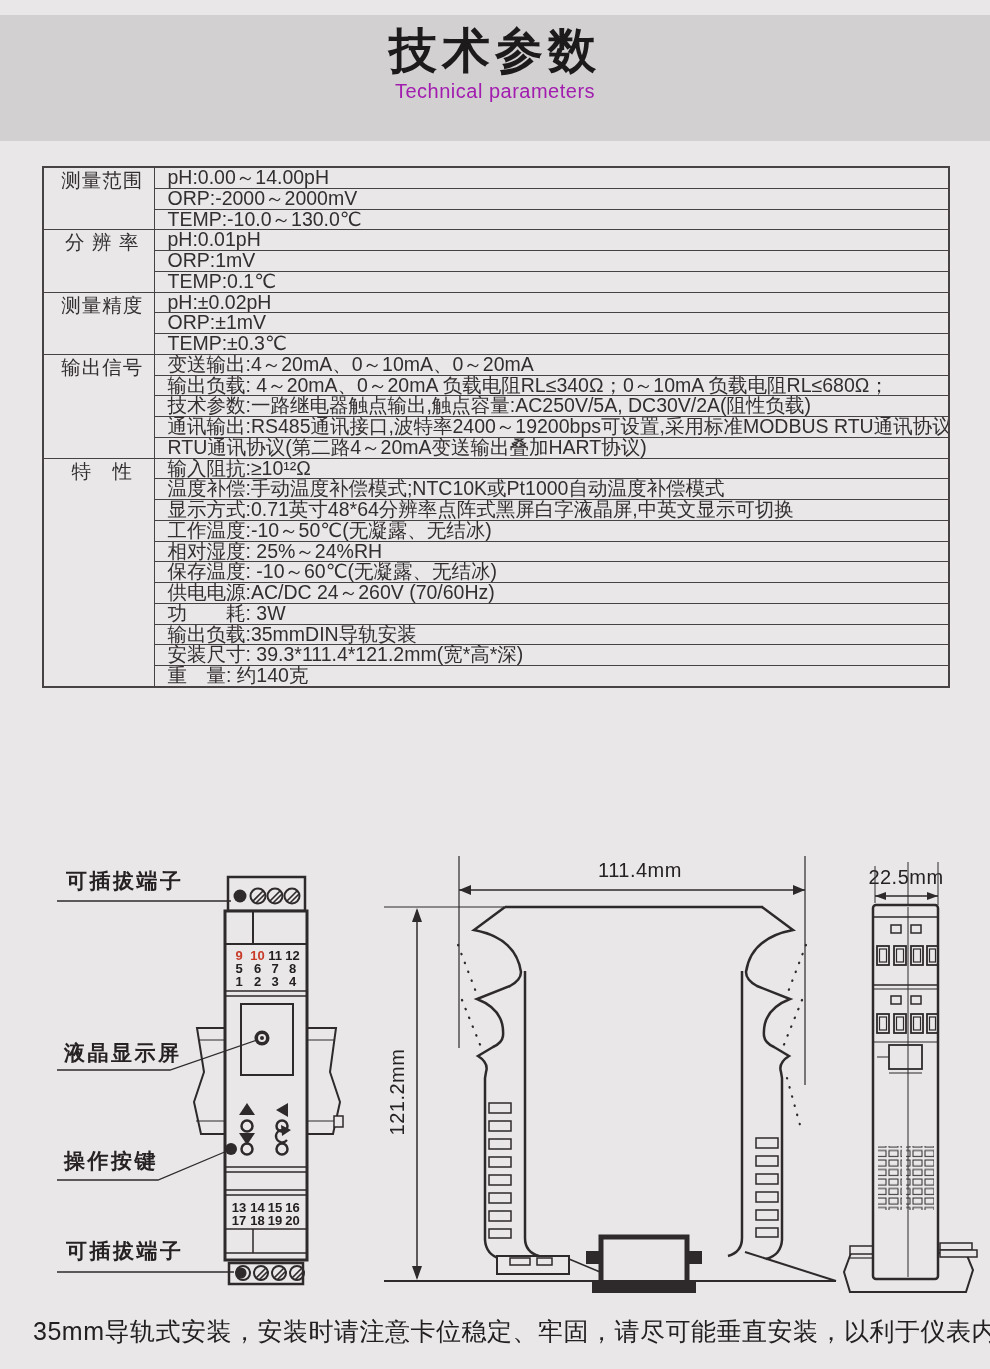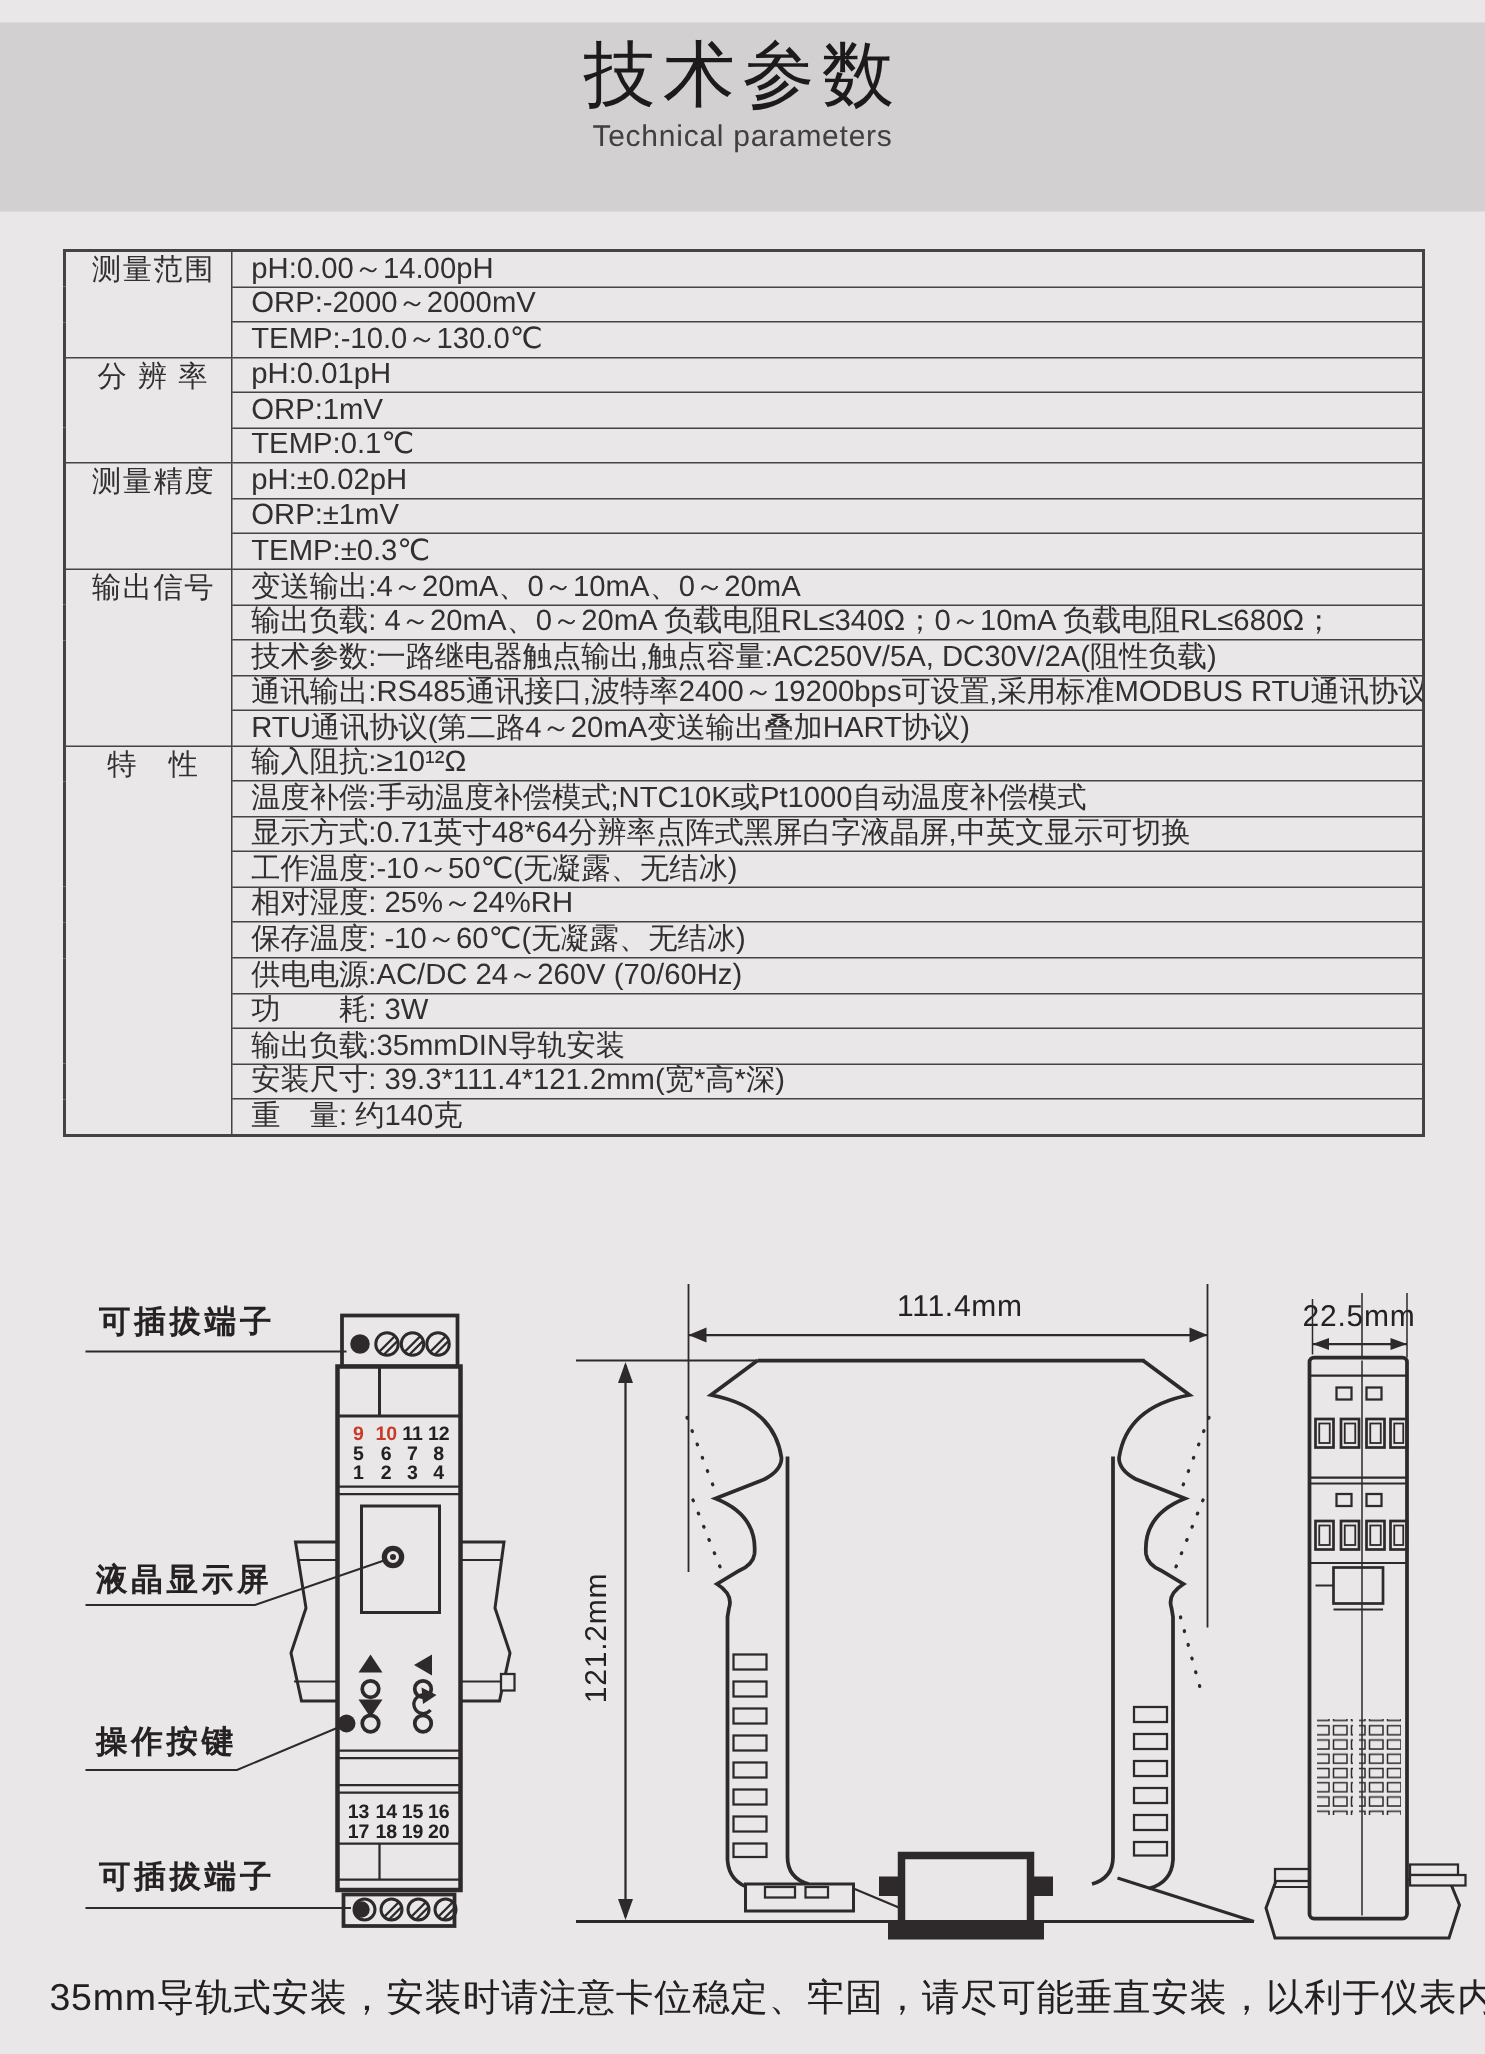--- a/index.html
+++ b/index.html
@@ -8,29 +8,29 @@
     background:#e9e7e8;
     font-family:"Liberation Sans","DejaVu Sans",sans-serif;
     color:#2e2a2b;
   }
   
   .band{
     position:absolute;left:0;top:15px;width:990px;height:126px;
     background:#d2d0d1;text-align:center;
   }
   .band .title{
-    margin:0;padding-top:12px;font-size:48px;font-weight:400;
+    margin:0;padding-top:12px;font-size:48px;font-weight:700;
     letter-spacing:5px;color:#1d1a1b;line-height:1;
   }
   .band .subtitle{
-    margin:4px 0 0;font-size:20px;color:#404040;letter-spacing:0.5px;line-height:1.2;
+    margin:4px 0 0;font-size:20px;color:#a21caf;letter-spacing:0.5px;line-height:1.2;
   }
   
   table.spec{
-    position:absolute;left:42px;top:166px;width:908px;height:592px;
+    position:absolute;left:42px;top:166px;width:908px;height:522px;
     border-collapse:collapse;table-layout:fixed;
     border:2.5px solid #474243;
   }
   table.spec td{
     border:1.5px solid #474243;
     font-size:19.5px;color:#332f30;
     padding:0 6px 0 13px;white-space:nowrap;overflow:hidden;
     line-height:1;
   }
   table.spec col.c-label{width:111px;}

